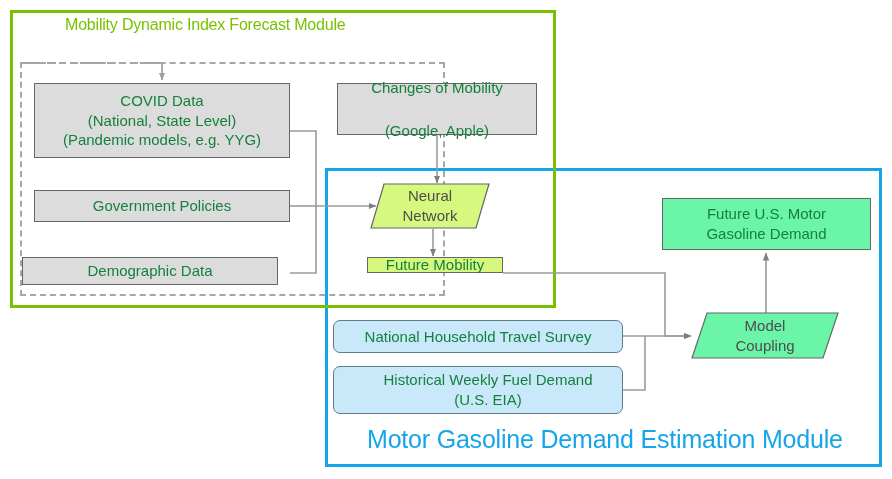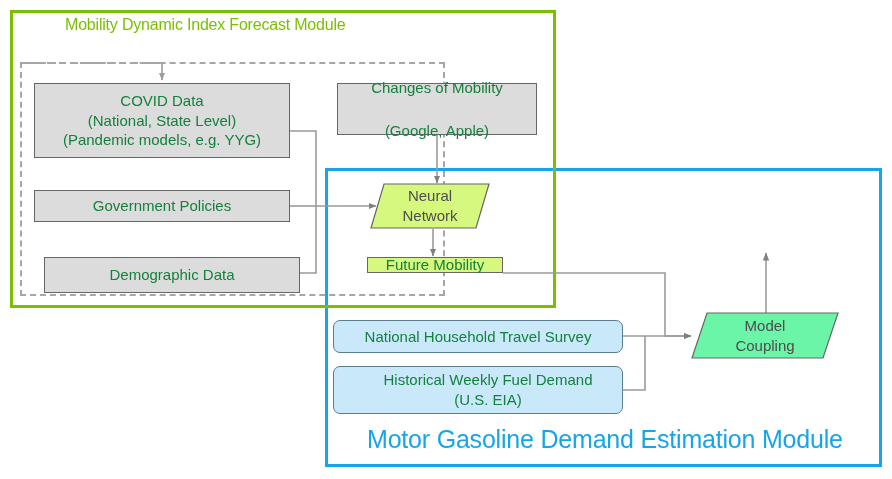--- a/index.html
+++ b/index.html
@@ -173,21 +173,21 @@
 
   <div class="node node-gray" style="left:337px; top:83px; width:200px; height:52px; flex-direction:column;gap:23px;">
     <span>Changes of Mobility</span>
     <span>(Google, Apple)</span>
   </div>
 
   <div class="node node-gray" style="left:34px; top:190px; width:256px; height:32px;">
     <span>Government Policies</span>
   </div>
 
-  <div class="node node-gray" style="left:44px; top:257px; width:256px; height:36px;">
+  <div class="node node-gray" style="left:22px; top:257px; width:256px; height:28px;">
     <span>Demographic Data</span>
   </div>
 
   <div class="para" style="left:370px; top:183px; width:120px; height:46px;">
     <svg width="120" height="46" viewBox="0 0 120 46">
       <polygon points="14,1 119,1 106,45 1,45" fill="#d6f87e" stroke="#666666" stroke-width="1.2"></polygon>
     </svg>
     <div class="para-label">
       <span>Neural</span>
       <span>Network</span>
@@ -210,14 +210,18 @@
   <div class="para" style="left:691px; top:312px; width:148px; height:47px;">
     <svg width="148" height="47" viewBox="0 0 148 47">
       <polygon points="16,1 147,1 132,46 1,46" fill="#6bf5a8" stroke="#666666" stroke-width="1.2"></polygon>
     </svg>
     <div class="para-label">
       <span>Model</span>
       <span>Coupling</span>
     </div>
   </div>
 
+  <div class="node node-mint" style="left:662px; top:198px; width:209px; height:52px; flex-direction:column;">
+    <span>Future U.S. Motor</span>
+    <span>Gasoline Demand</span>
+  </div>
 
 </div>
 
 </body></html>

